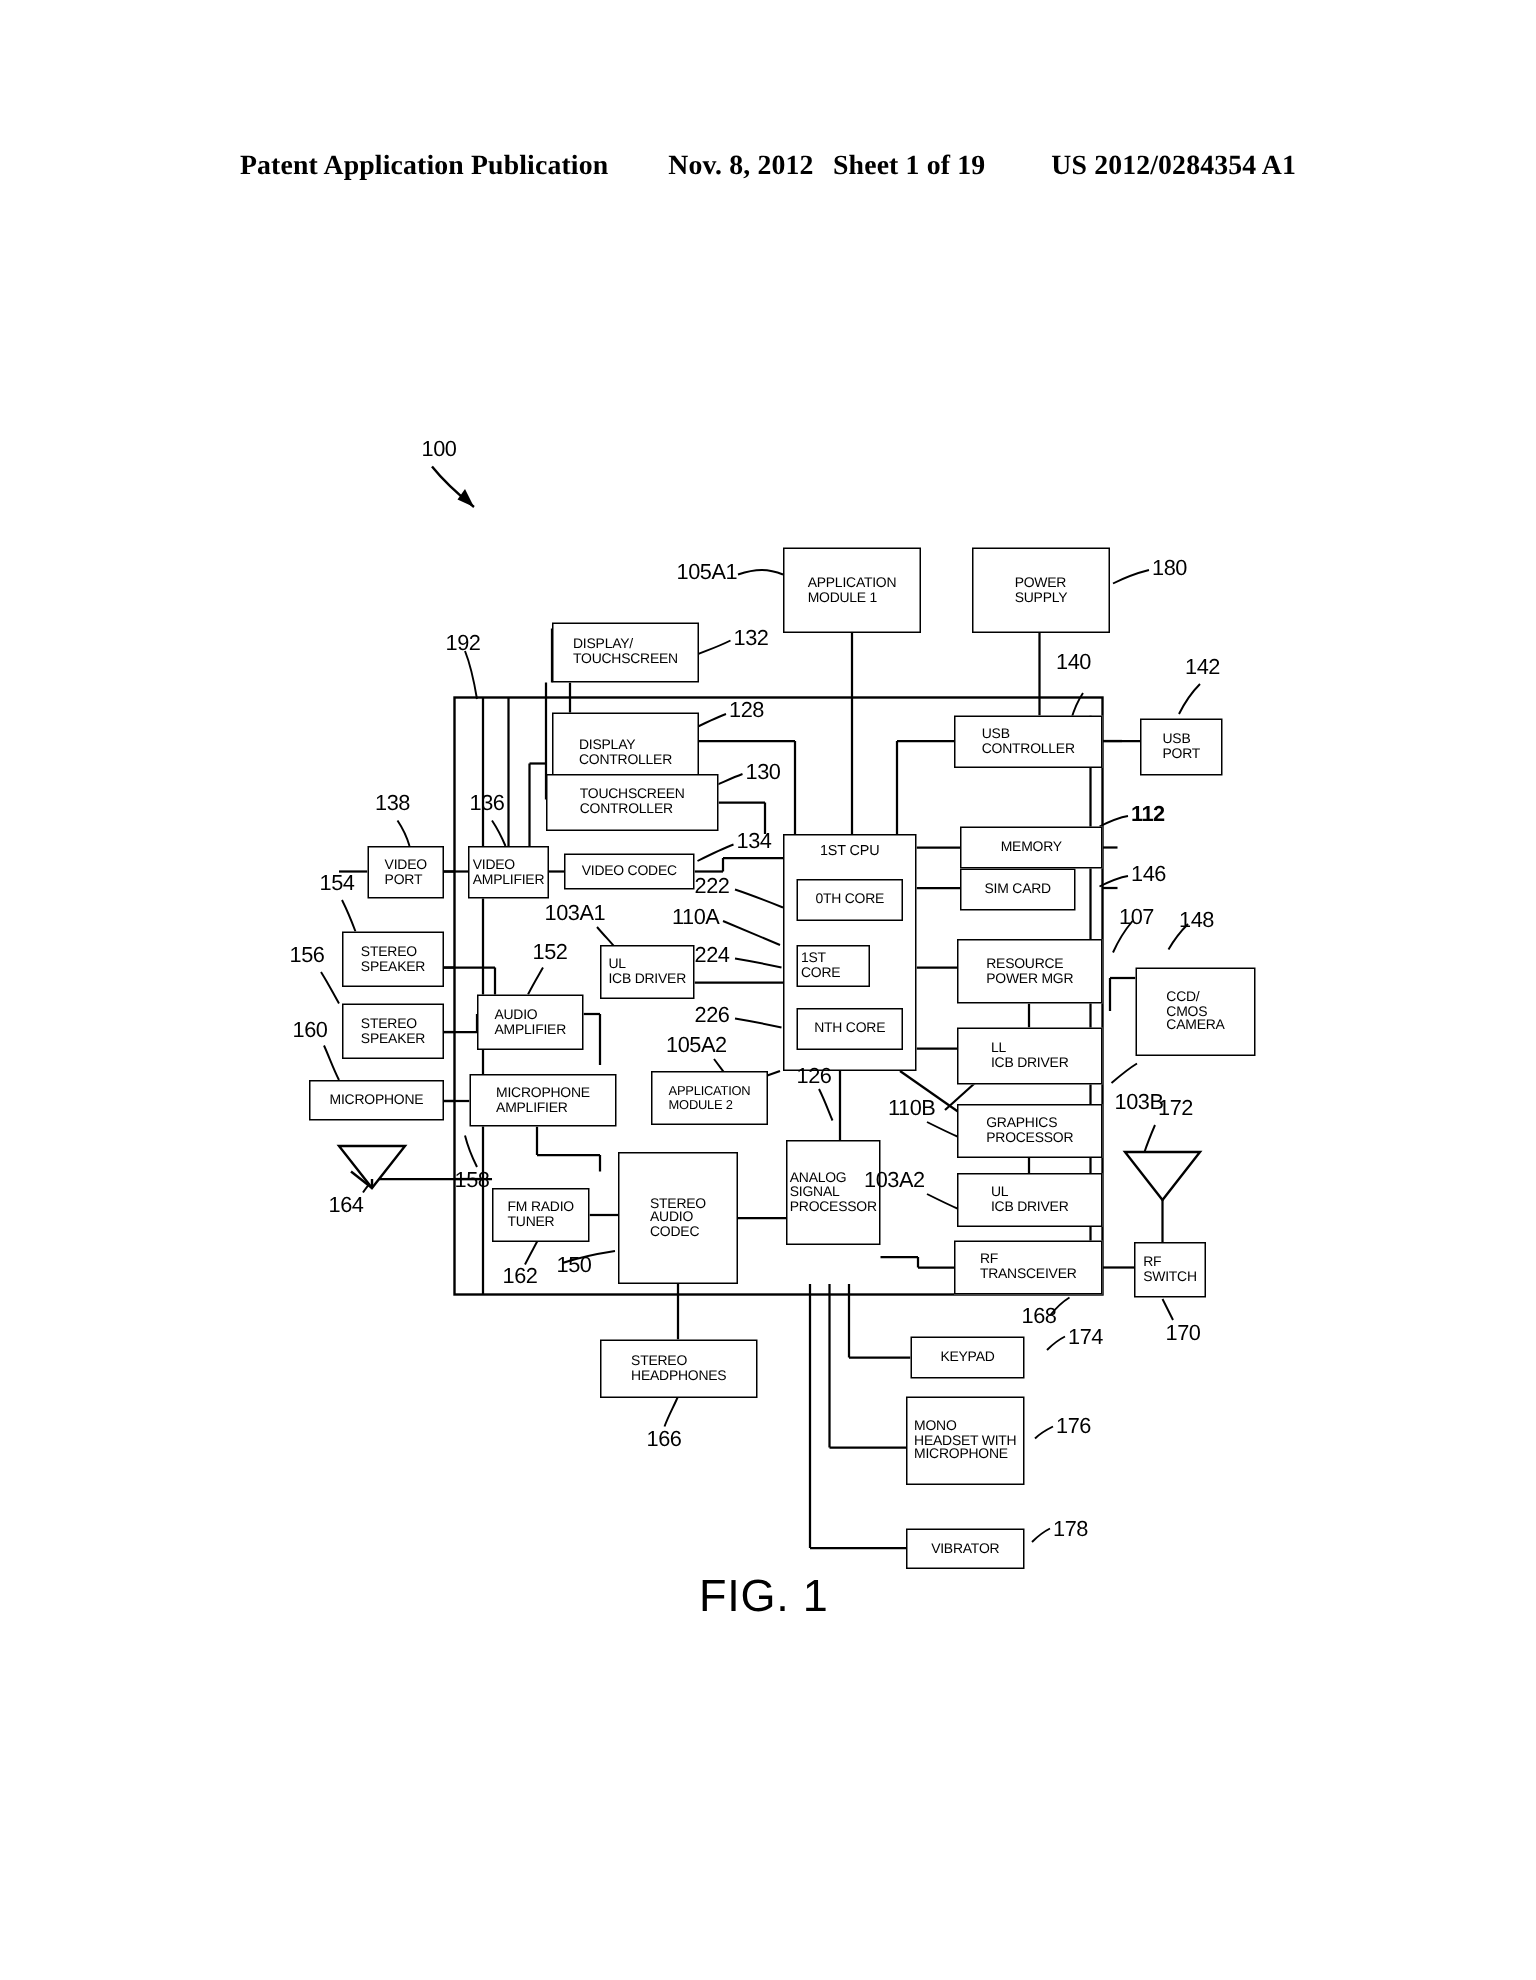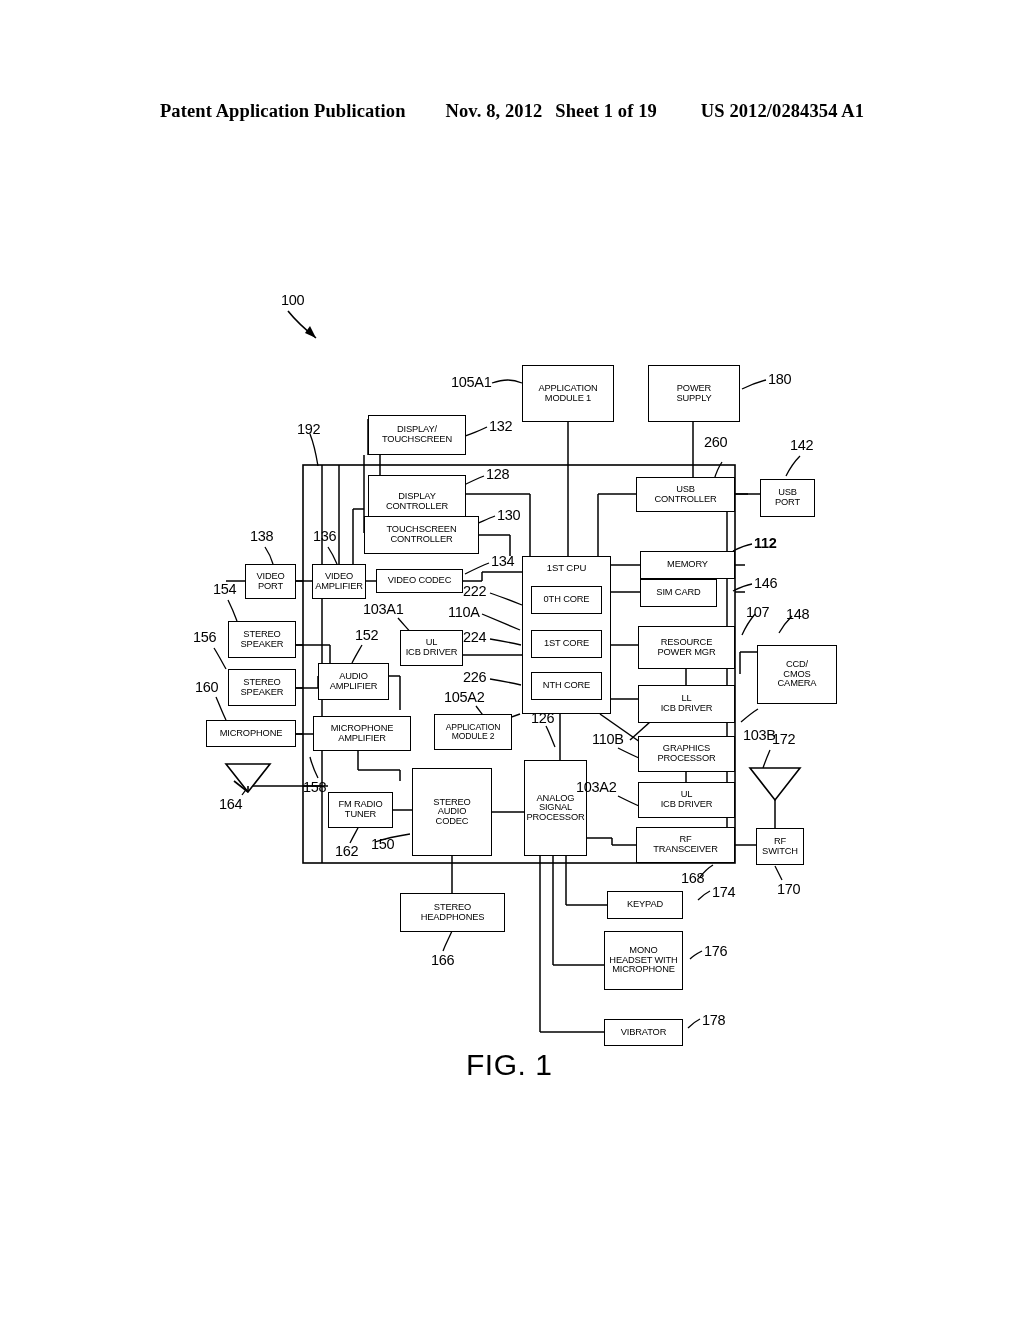--- a/index.html
+++ b/index.html
@@ -22,21 +22,21 @@
 
   
   #diagram{position:absolute;left:0;top:0;width:1024px;height:1320px;}
   #svg-layer{position:absolute;left:0;top:0;width:1024px;height:1320px;}
 
   
   .bx{
     position:absolute;box-sizing:border-box;
     border:1.6px solid #000;background:#fff;
     display:flex;align-items:center;justify-content:center;
-    text-align:center;line-height:1.04;
+    text-align:left;line-height:1.04;
     font-size:9.3px;letter-spacing:-0.15px;
     font-family:"Liberation Sans", sans-serif;
     padding:1px 2px;z-index:5;
   }
   .bx span{display:block;}
   .bx.sm{font-size:8.6px;}
   .cpu{
     position:absolute;box-sizing:border-box;border:1.6px solid #000;background:#fff;
     z-index:4;
   }
@@ -375,21 +375,21 @@
   </div>
 
   <div class="cpu" style="left:522px;top:556px;width:89px;height:158px;">
     <div class="cpu-title">1ST CPU</div>
   </div>
   <div class="bx" style="left:531px;top:586px;width:71px;height:28px;">
     <div>
         <span>0TH CORE</span>
       </div>
   </div>
-  <div class="bx" style="left:531px;top:630px;width:71px;height:28px;">
+  <div class="bx" style="left:531px;top:630px;width:49px;height:28px;">
     <div>
         <span>1ST CORE</span>
       </div>
   </div>
   <div class="bx" style="left:531px;top:672px;width:71px;height:28px;">
     <div>
         <span>NTH CORE</span>
       </div>
   </div>
 
@@ -471,21 +471,21 @@
   </div>
 
   <div class="bx" style="left:412px;top:768px;width:80px;height:88px;">
     <div>
       <span>STEREO</span>
       <span>AUDIO</span>
       <span>CODEC</span>
     </div>
   </div>
 
-  <div class="bx" style="left:524px;top:760px;width:63px;height:96px;">
+  <div class="bx" style="left:524px;top:760px;width:63px;height:70px;">
     <div>
       <span>ANALOG</span>
       <span>SIGNAL</span>
       <span>PROCESSOR</span>
     </div>
   </div>
 
   <div class="bx" style="left:638px;top:736px;width:97px;height:36px;">
     <div>
       <span>GRAPHICS</span>
@@ -542,21 +542,21 @@
   </div>
 
   <div class="ref" style="left:281px;top:292px;">100</div>
   <div class="ref" style="left:297px;top:421px;">192</div>
   <div class="ref" style="left:451px;top:374px;">105A1</div>
   <div class="ref" style="left:768px;top:371px;">180</div>
   <div class="ref" style="left:489px;top:418px;">132</div>
   <div class="ref" style="left:486px;top:466px;">128</div>
   <div class="ref" style="left:497px;top:507px;">130</div>
   <div class="ref" style="left:491px;top:553px;">134</div>
-  <div class="ref" style="left:704px;top:434px;">260</div>
+  <div class="ref" style="left:704px;top:434px;">140</div>
   <div class="ref" style="left:790px;top:437px;">142</div>
   <div class="ref" style="left:754px;top:535px;font-weight:bold;">112</div>
   <div class="ref" style="left:754px;top:575px;">146</div>
   <div class="ref" style="left:746px;top:604px;">107</div>
   <div class="ref" style="left:786px;top:606px;">148</div>
   <div class="ref" style="left:250px;top:528px;">138</div>
   <div class="ref" style="left:313px;top:528px;text-align:right;">136</div>
   <div class="ref" style="left:213px;top:581px;">154</div>
   <div class="ref" style="left:193px;top:629px;">156</div>
   <div class="ref" style="left:195px;top:679px;">160</div>

